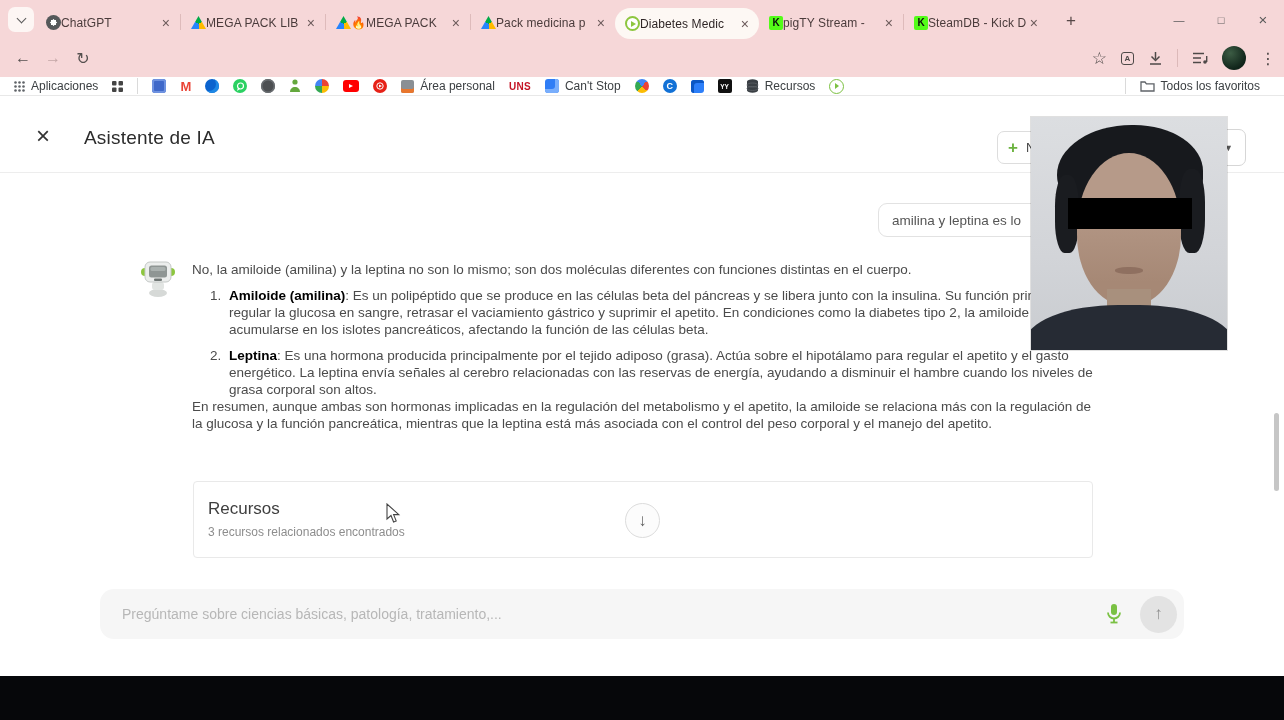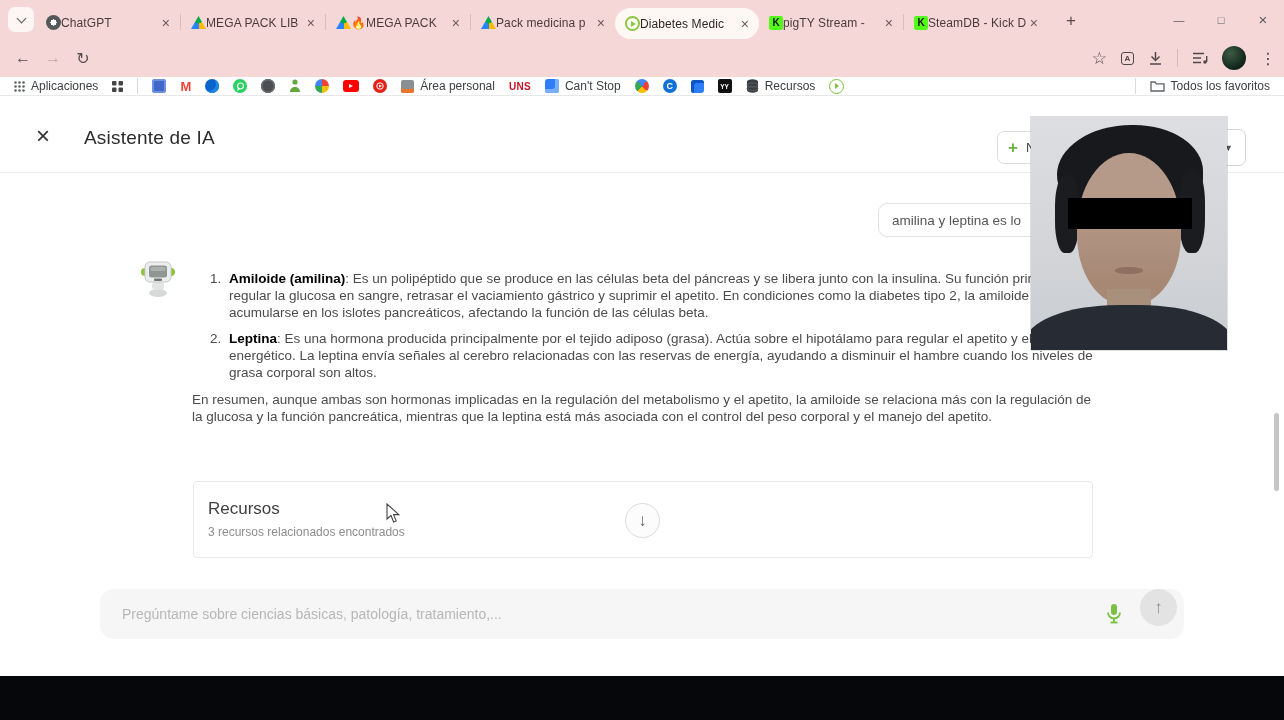--- a/index.html
+++ b/index.html
@@ -49,28 +49,28 @@
   .chat { position:absolute; top:173px; left:0; width:1284px; height:403px; background:#fff; }
   .user-bubble { position:absolute; left:878px; top:30px; width:250px; height:34px; background:#fff; border:1px solid #e2e2e2; border-radius:9px; display:flex; align-items:center; padding:0 13px; font-size:13.5px; color:#555; white-space:nowrap; overflow:hidden; }
 
   .bot-avatar { position:absolute; left:141px; top:87px; }
   .msg-col { position:absolute; left:192px; top:88px; width:901px; font-size:13.5px; line-height:17px; color:#4b4b4b; }
   .msg-intro { margin-bottom:9px; }
   .msg-list-item { display:flex; margin:9px 0 0 18px; }
   .msg-num { width:19px; flex:0 0 19px; }
   .msg-item-text { flex:1; }
   .msg-item-text b { color:#000000; }
-  .msg-summary { margin-top:10px; }
+  .msg-summary { margin-top:0; }
 
   .resources-card { position:absolute; left:193px; top:308px; width:900px; height:77px; background:#fff; border:1px solid #e9e9e9; border-radius:4px; }
   .res-title { position:absolute; left:14px; top:17px; font-size:17px; color:#3f3f3f; }
   .res-sub { position:absolute; left:14px; top:43px; font-size:12px; color:#8d8d8d; }
   .res-arrow-btn { position:absolute; left:431px; top:21px; width:35px; height:35px; border:1px solid #dcdcdc; border-radius:50%; background:#fcfcfc; display:flex; align-items:center; justify-content:center; font-size:17px; color:#5f5f5f; }
 
-  .input-bar { position:absolute; left:100px; top:589px; width:1084px; height:50px; background:#f6f6f6; border-radius:14px; display:flex; }
+  .input-bar { position:absolute; left:100px; top:589px; width:1084px; height:50px; background:#f6f6f6; border-radius:14px; display:flex; align-items:center; }
   .ask-input { flex:1; border:none; outline:none; background:transparent; font-size:14px; color:#444; padding:0 22px; font-family:inherit; }
   .ask-input::placeholder { color:#b7b7b7; }
   .mic-wrap { margin-right:18px; }
   .send-btn { width:37px; height:37px; border-radius:50%; background:#e3e3e3; display:flex; align-items:center; justify-content:center; color:#8f8f8f; font-size:17px; margin-right:7px; }
   .disclaimer { position:absolute; top:642px; left:0; width:1284px; text-align:center; font-size:12px; color:#a5a5a5; }
 
   .scroll-thumb { position:absolute; left:1274px; top:413px; width:5px; height:78px; background:#c6c6c6; border-radius:3px; }
 
   
   .webcam { position:absolute; left:1031px; top:117px; width:196px; height:233px; background:linear-gradient(180deg,#dcdee1 0%,#d2d4d8 60%,#c9ccd0 100%); overflow:hidden; z-index:50; box-shadow:0 0 0 1px rgba(0,0,0,.12); }
@@ -308,21 +308,21 @@
       </span>
       <span>Recursos</span>
     </div>
     <div class="bm">
         <span class="green-play-ring">
           <i></i>
         </span>
       </div>
     <div class="bm-spacer"></div>
     <div class="bm-sep"></div>
-    <div class="bm" style="margin-right:14px;align-items:center;">
+    <div class="bm" style="margin-right:24px;align-items:center;">
       <span class="ico-box">
         <svg width="15" height="12" viewBox="0 0 15 12">
             <path d="M1 2h4l1.4 1.8H14v7.2H1z" fill="none" stroke="#5f6368" stroke-width="1.3"></path>
           </svg>
       </span>
       <span>Todos los favoritos</span>
     </div>
   </div>
 
   <div class="app-header">
@@ -350,20 +350,21 @@
         <circle cx="4" cy="12" r="4" fill="#8dc63f"></circle>
         <circle cx="30" cy="12" r="4" fill="#8dc63f"></circle>
         <rect x="4" y="2" width="26" height="20" rx="5" fill="#eceeed" stroke="#c4c8c6" stroke-width="1"></rect>
         <rect x="8" y="5.5" width="18" height="12" rx="2.5" fill="#8f9694"></rect>
         <rect x="9.5" y="7" width="15" height="4" rx="1.5" fill="#aab1af"></rect>
         <rect x="13" y="18.5" width="8" height="2.5" rx="1" fill="#6f7674"></rect>
       </svg>
     </div>
 
     <div class="msg-col">
+      <div class="msg-intro">No, la amiloide (amilina) y la leptina no son lo mismo; son dos moléculas diferentes con funciones distintas en el cuerpo.</div>
       <div class="msg-list-item">
         <span class="msg-num">1.</span>
         <div class="msg-item-text"><b>Amiloide (amilina)</b><span>: Es un polipéptido que se produce en las células beta del páncreas y se libera junto con la insulina. Su función principal es regular la glucosa en sangre, retrasar el vaciamiento gástrico y suprimir el apetito. En condiciones como la diabetes tipo 2, la amiloide tiende a acumularse en los islotes pancreáticos, afectando la función de las células beta.</span></div>
       </div>
       <div class="msg-list-item">
         <span class="msg-num">2.</span>
         <div class="msg-item-text"><b>Leptina</b><span>: Es una hormona producida principalmente por el tejido adiposo (grasa). Actúa sobre el hipotálamo para regular el apetito y el gasto energético. La leptina envía señales al cerebro relacionadas con las reservas de energía, ayudando a disminuir el hambre cuando los niveles de grasa corporal son altos.</span></div>
       </div>
       <div class="msg-summary">En resumen, aunque ambas son hormonas implicadas en la regulación del metabolismo y el apetito, la amiloide se relaciona más con la regulación de la glucosa y la función pancreática, mientras que la leptina está más asociada con el control del peso corporal y el manejo del apetito.</div>
     </div>

